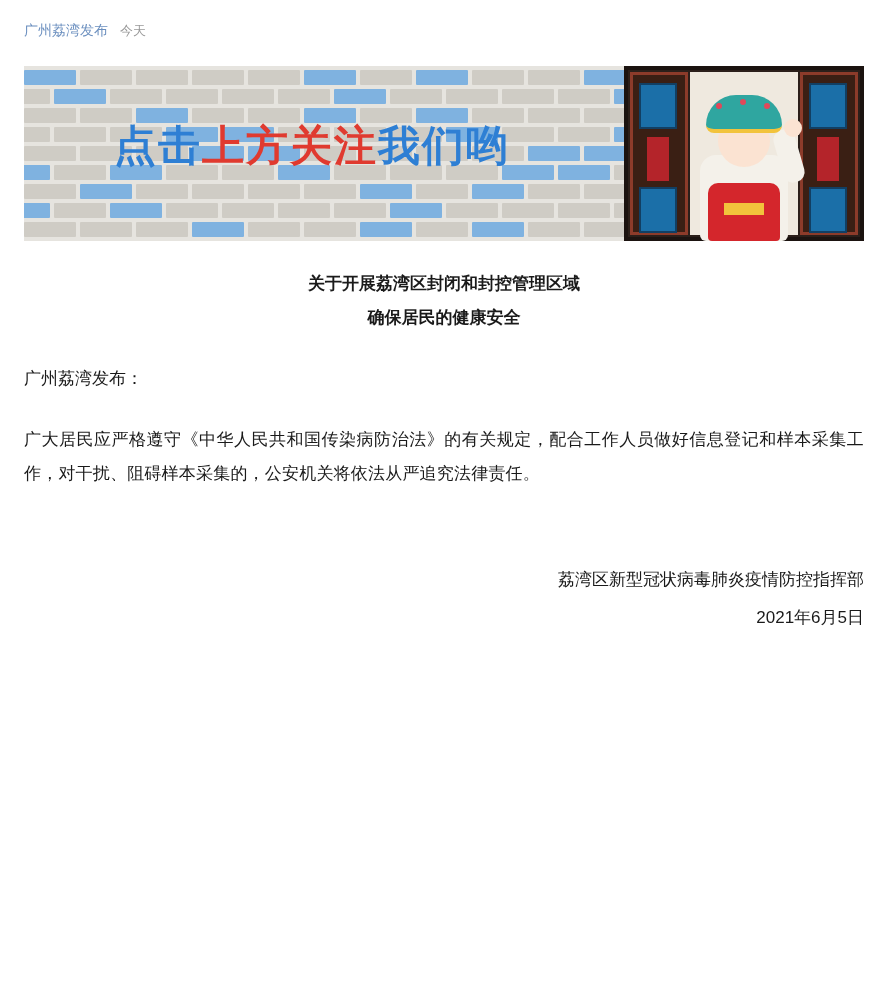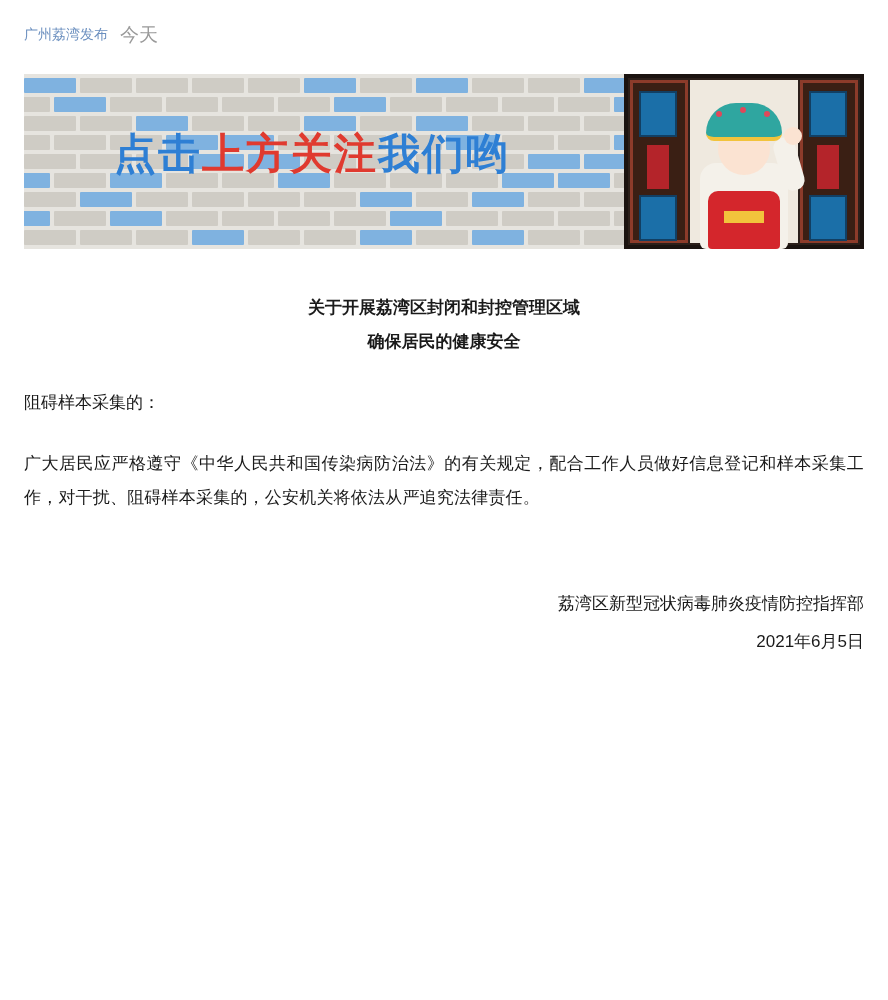--- a/index.html
+++ b/index.html
@@ -30,32 +30,32 @@
     display: flex;
     align-items: center;
     gap: 12px;
     margin-bottom: 26px;
   }
   .meta-source {
     font-size: 14px;
     color: #6b8fbf;
   }
   .meta-time {
-    font-size: 19px;
+    font-size: 13px;
     color: #9a9a9a;
   }
 
   
   .banner {
     position: relative;
     width: 840px;
     height: 175px;
     overflow: hidden;
     background: #e9e7e2;
-    margin-bottom: 42px;
+    margin-bottom: 26px;
   }
   .bricks {
     position: absolute;
     inset: 0;
     background: #e6e4df;
   }
   .brick {
     position: absolute;
     height: 15px;
     border-radius: 1px;
@@ -423,21 +423,21 @@
         </div>
       </div>
     </div>
   </div>
 
   <div class="doc-heading">
     <div>关于开展荔湾区封闭和封控管理区域</div>
     <div>确保居民的健康安全</div>
   </div>
 
-  <p class="salutation">阻碍样本采集的：</p>
+  <p class="salutation">广州荔湾发布：</p>
 
 
   <p class="para">广大居民应严格遵守《中华人民共和国传染病防治法》的有关规定，配合工作人员做好信息登记和样本采集工作，对干扰、阻碍样本采集的，公安机关将依法从严追究法律责任。</p>
 
   <div class="signature">荔湾区新型冠状病毒肺炎疫情防控指挥部</div>
   <div class="sig-date">2021年6月5日</div>
 
 </div>
 
 </body></html>

